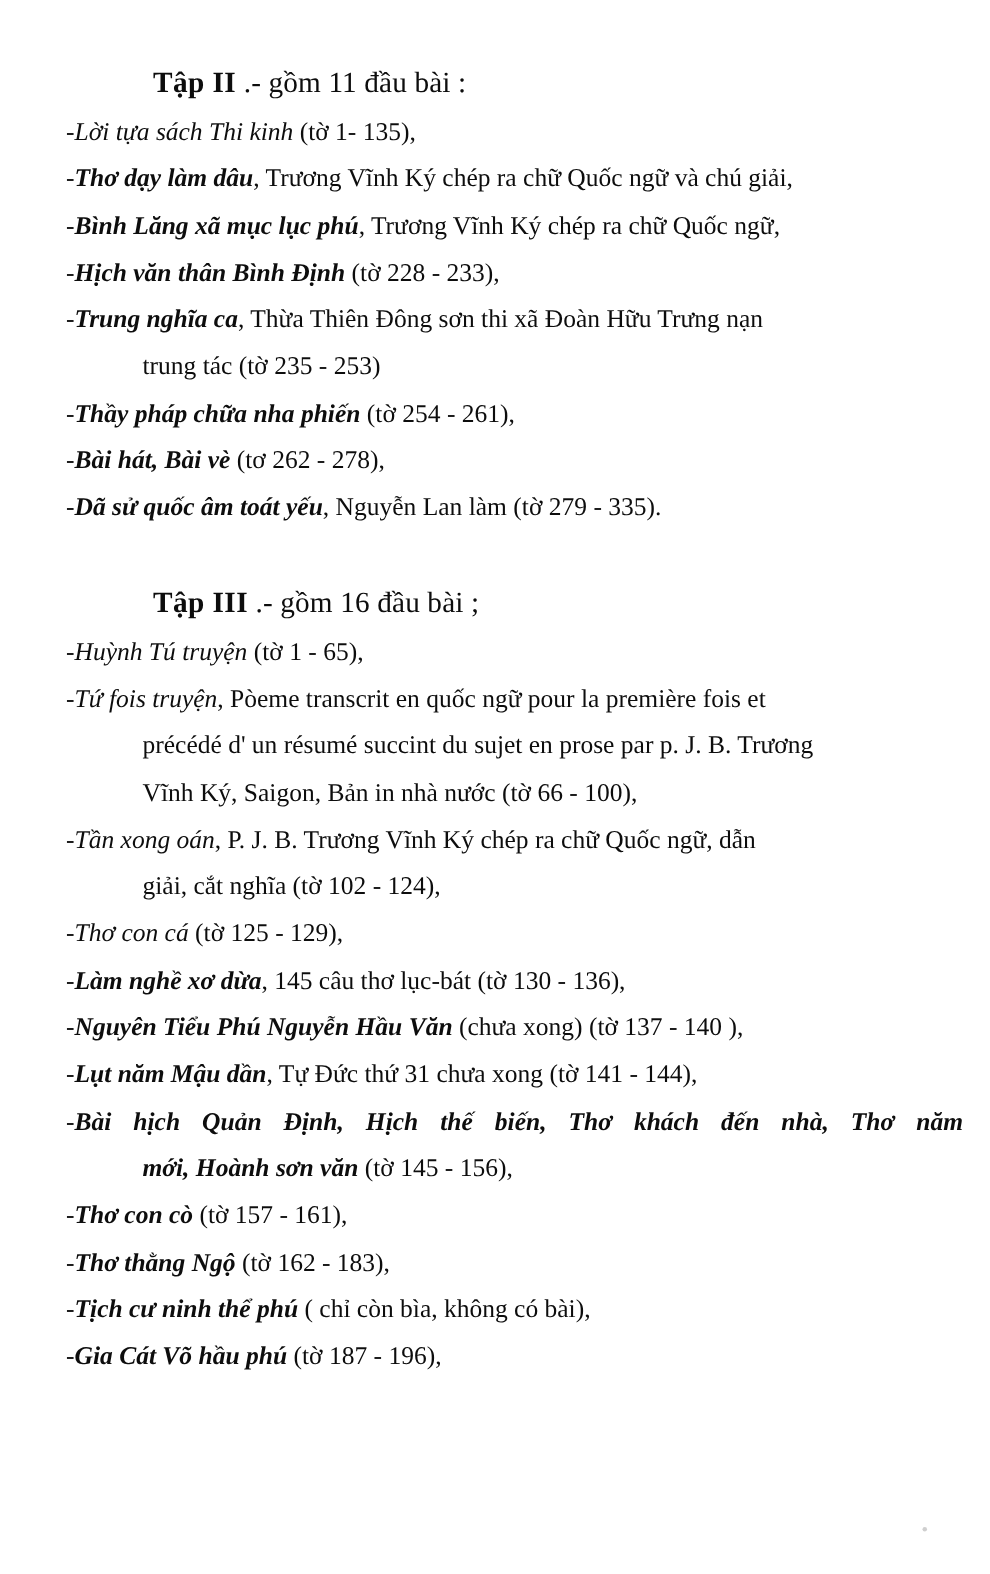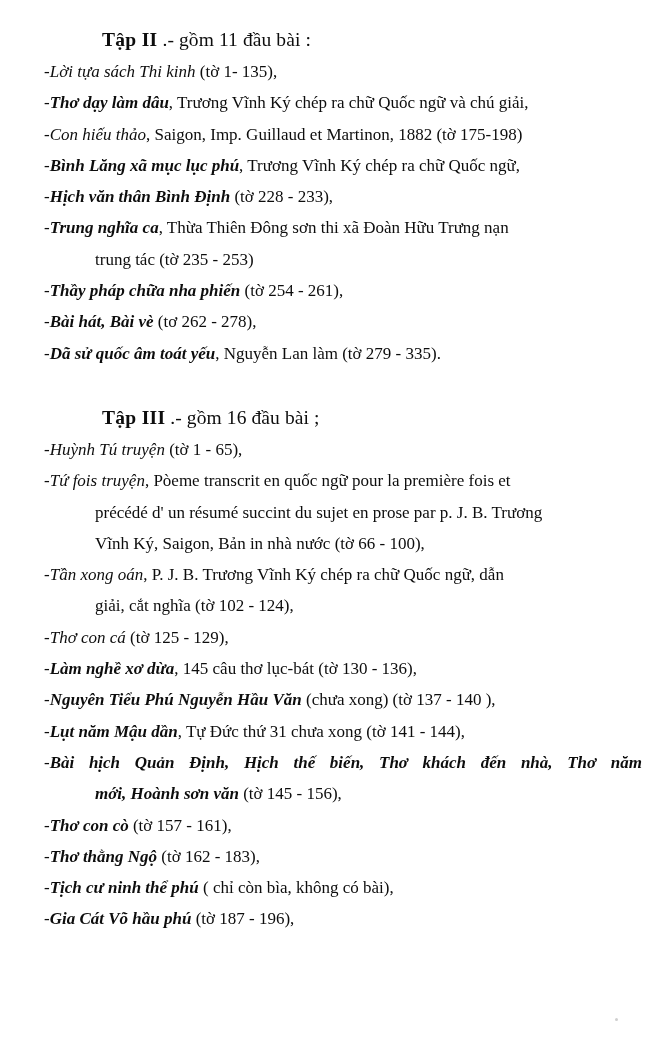--- a/index.html
+++ b/index.html
@@ -11,21 +11,21 @@
 
   .page {
     position: relative;
     width: 660px;
     height: 1049px;
     background: #ffffff;
     overflow: hidden;
     font-family: "Liberation Serif", "DejaVu Serif", serif;
     color: #0d0d0d;
     box-sizing: border-box;
-    padding: 24px 18px 10px 44px;
+    padding: 40px 18px 10px 44px;
   }
 
   .section { margin: 0; }
 
   .section-heading {
     font-size: 19.5px;
     line-height: 31px;
     margin: 0 0 1px 0;
     padding-left: 58px;
     letter-spacing: 0.1px;
@@ -77,21 +77,20 @@
 </style>
 </head>
 <body>
 
 <div class="page">
   <div id="sections-root">
       <div class="section">
         <p class="section-heading"><span class="vol">Tập II</span><span> .- gồm 11 đầu bài :</span></p>
         <p class="entry"><span class="lead"><span>-</span><span class="ti">Lời tựa sách Thi kinh</span><span> (tờ 1- 135),</span></span></p>
         <p class="entry"><span class="lead"><span>-</span><span class="tib">Thơ dạy làm dâu</span><span>, Trương Vĩnh Ký chép ra chữ Quốc ngữ và chú giải,</span></span></p>
-        <p class="entry"><span class="lead"><span>-</span><span class="ti">Con hiếu thảo</span><span>, Saigon, Imp. Guillaud et Martinon, 1882 (tờ 175-198)</span></span></p>
         <p class="entry"><span class="lead"><span>-</span><span class="tib">Bình Lăng xã mục lục phú</span><span>, Trương Vĩnh Ký chép ra chữ Quốc ngữ,</span></span></p>
         <p class="entry"><span class="lead"><span>-</span><span class="tib">Hịch văn thân Bình Định</span><span> (tờ 228 - 233),</span></span></p>
         <p class="entry"><span class="lead"><span>-</span><span class="tib">Trung nghĩa ca</span><span>, Thừa Thiên Đông sơn thi xã Đoàn Hữu Trưng nạn</span></span><span class="cont">trung tác (tờ 235 - 253)</span></p>
         <p class="entry"><span class="lead"><span>-</span><span class="tib">Thầy pháp chữa nha phiến</span><span> (tờ 254 - 261),</span></span></p>
         <p class="entry"><span class="lead"><span>-</span><span class="tib">Bài hát, Bài vè</span><span> (tơ 262 - 278),</span></span></p>
         <p class="entry"><span class="lead"><span>-</span><span class="tib">Dã sử quốc âm toát yếu</span><span>, Nguyễn Lan làm (tờ 279 - 335).</span></span></p>
       </div>
       <div class="gap-between-sections"></div>
       <div class="section">
         <p class="section-heading"><span class="vol">Tập III</span><span> .- gồm 16 đầu bài ;</span></p>

